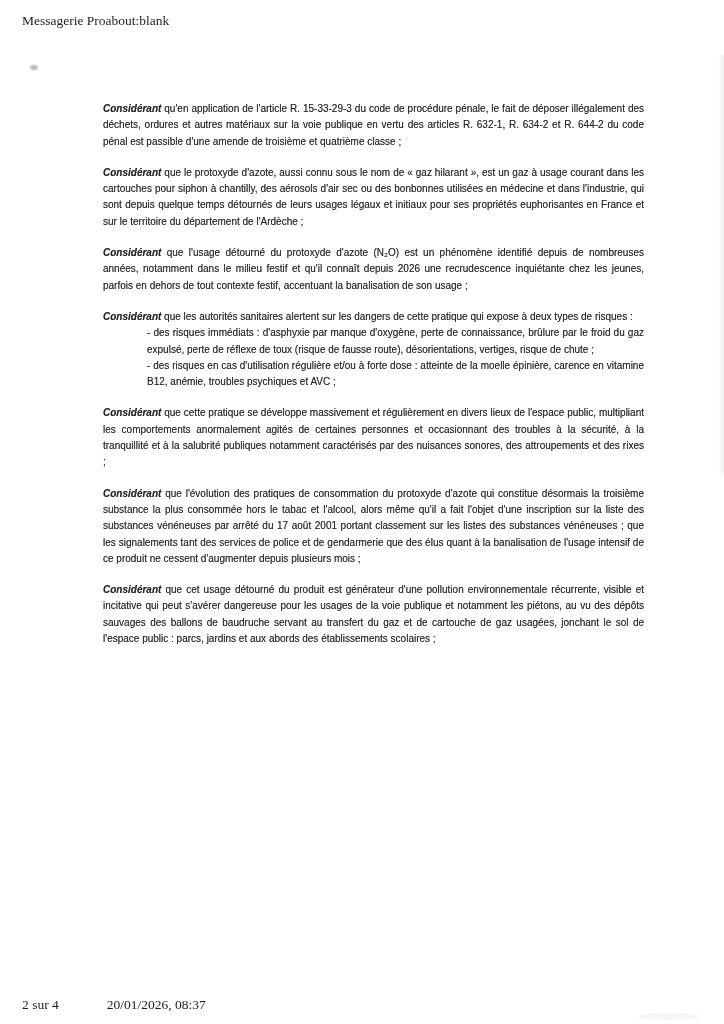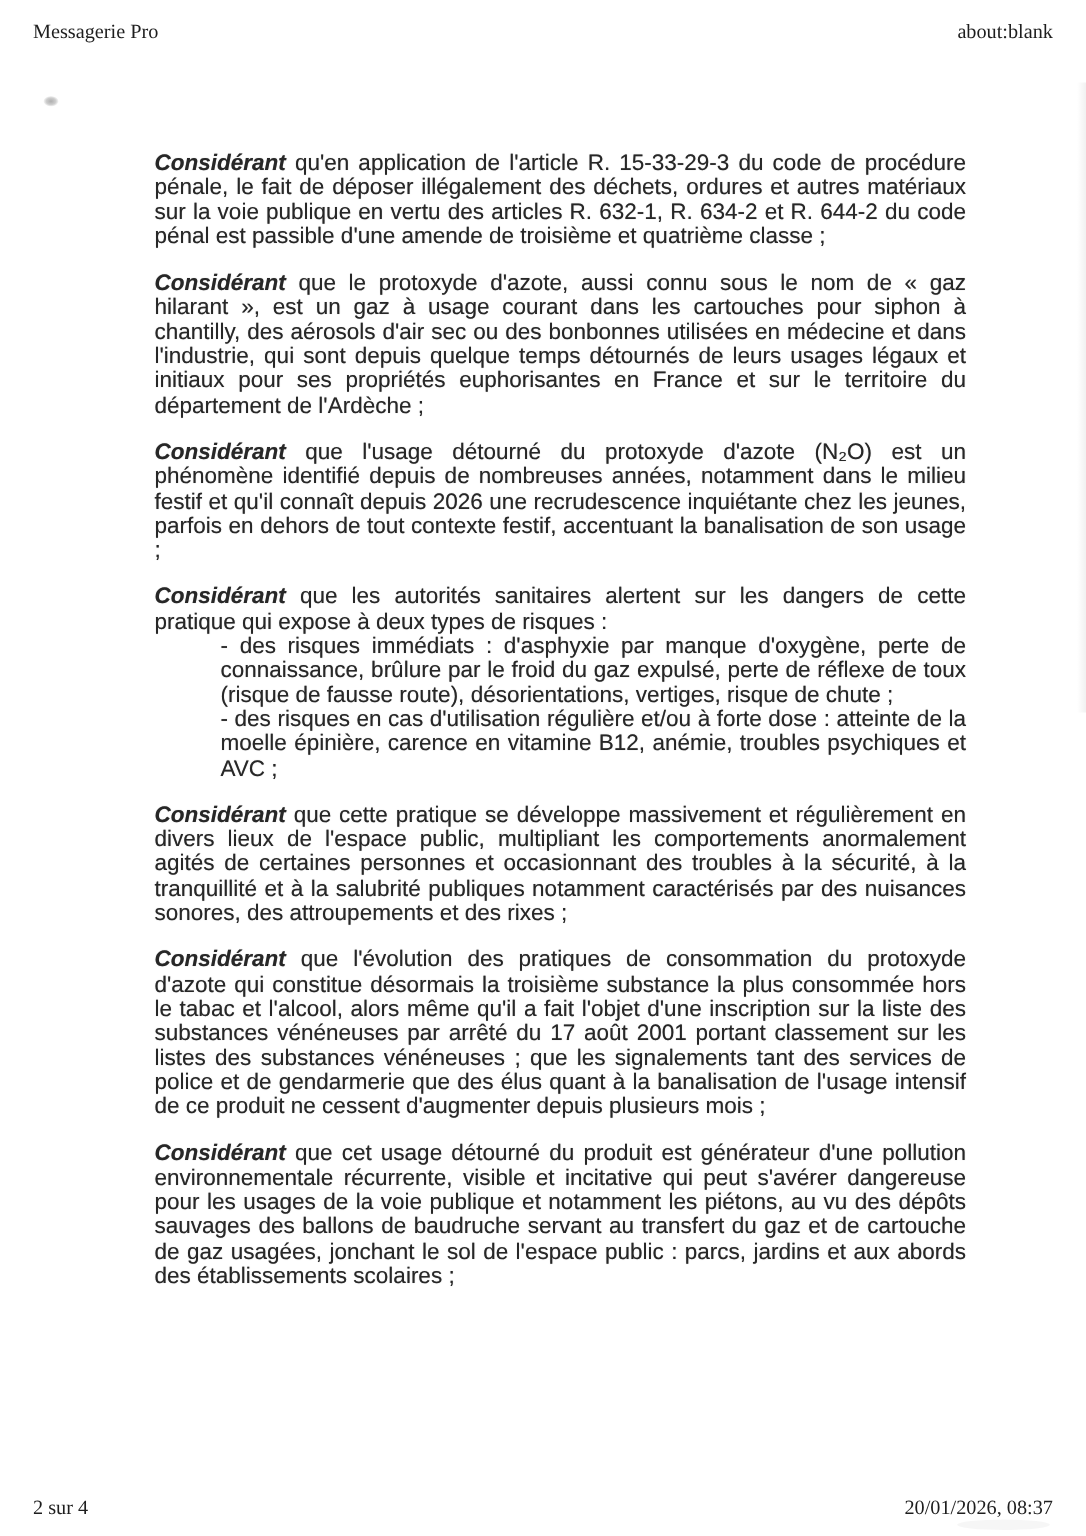--- a/index.html
+++ b/index.html
@@ -8,34 +8,33 @@
     width: 724px;
     height: 1024px;
     background: #ffffff;
     overflow: hidden;
   }
   .print-header, .print-footer {
     position: absolute;
     left: 22px;
     right: 22px;
     display: flex;
-    justify-content: space-between;
     font-family: "Liberation Serif", serif;
     font-size: 13.5px;
     color: #1e1e1e;
   }
   .print-header { top: 13px; }
   .print-footer { bottom: 11px; gap: 48px; }
   .doc {
     position: absolute;
     left: 103px;
     top: 101px;
     width: 541px;
     font-family: "Liberation Sans", sans-serif;
-    font-size: 15px;
+    font-size: 10px;
     line-height: 16.3px;
     color: #272727;
     text-align: justify;
     text-shadow: 0 0 0.5px rgba(45,45,45,0.55);
   }
   .para { margin: 0 0 15px 0; }
   .para .lead { font-weight: bold; font-style: italic; }
   .seg { display: inline; }
   .seg.block { display: block; margin-left: 44px; }
   .speck {

